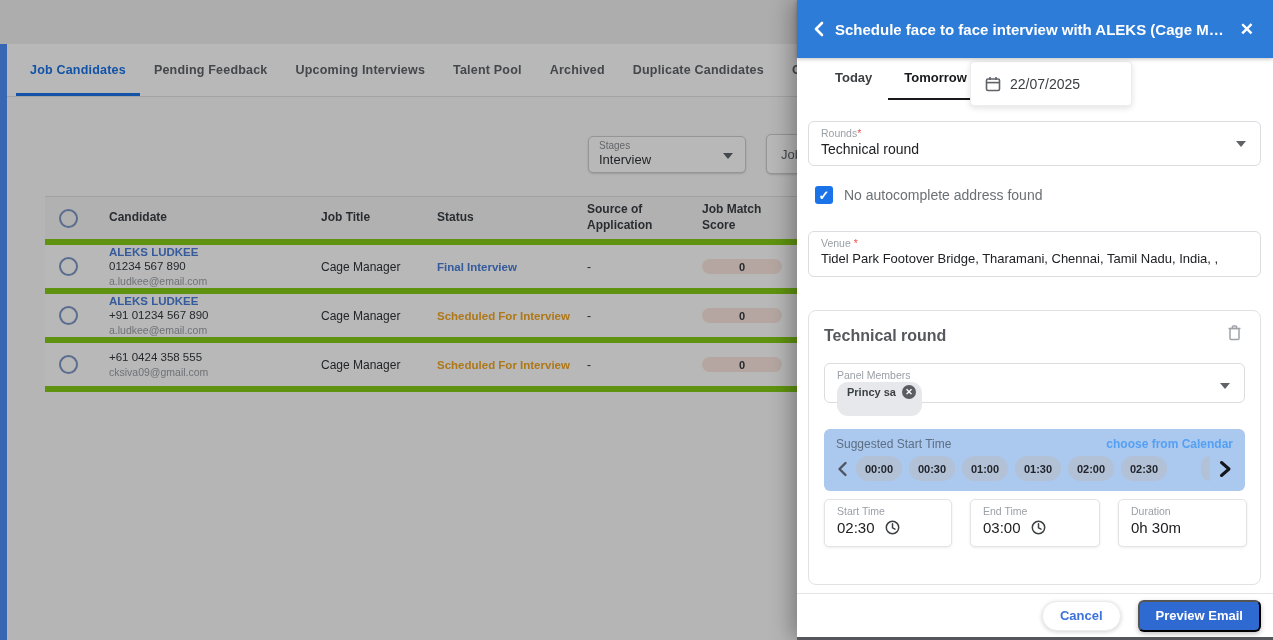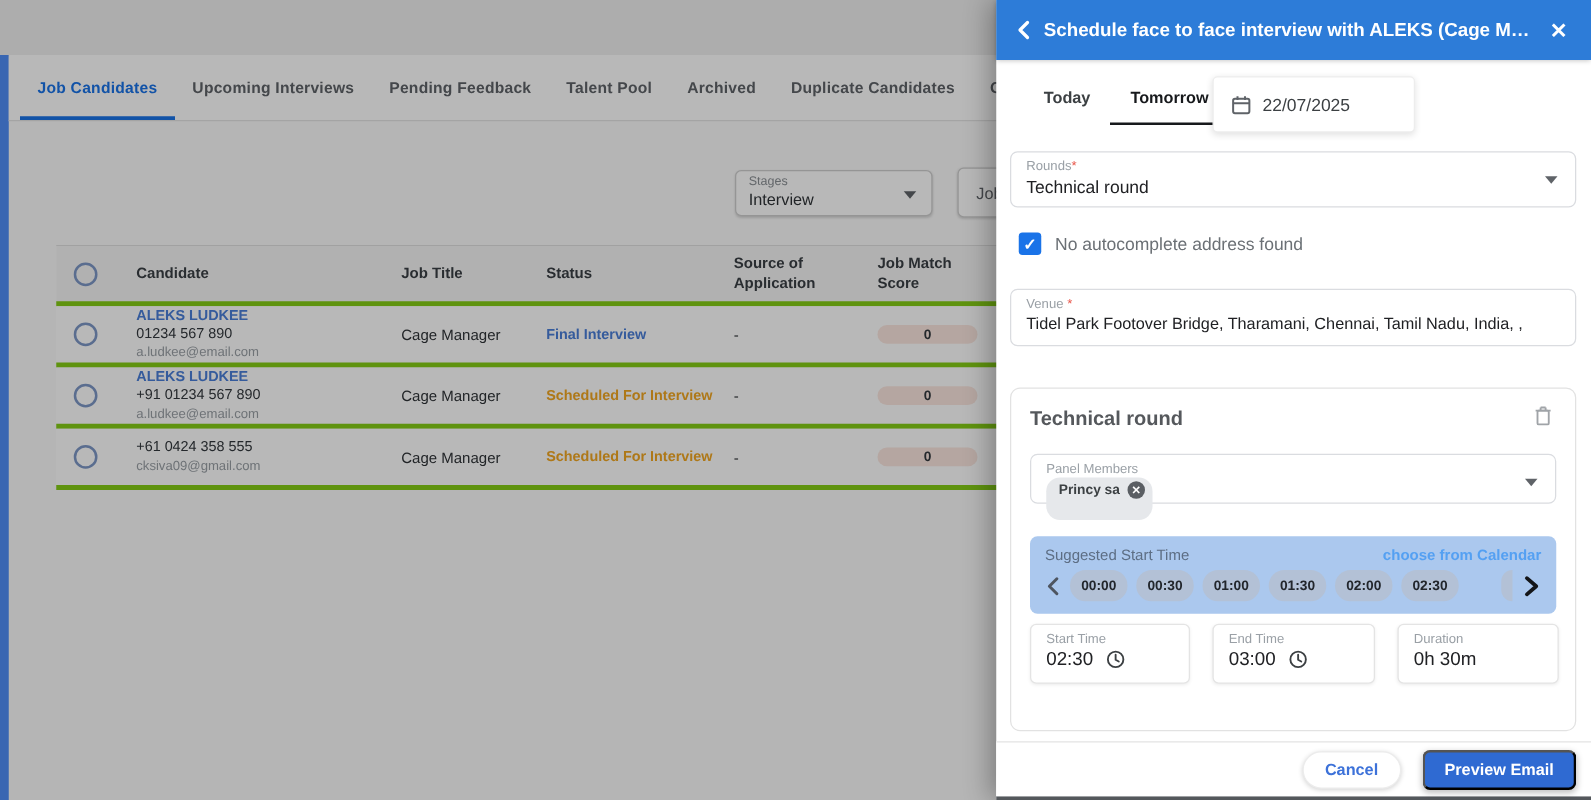--- a/index.html
+++ b/index.html
@@ -27,21 +27,21 @@
   .stages-box { left:588px; top:136px; width:158px; height:37px; padding:3px 10px; }
   .fb-label { font-size:10px; color:#8a8f94; }
   .fb-value { font-size:13px; color:#2f3337; margin-top:1px; }
   .caret { width:0; height:0; border:5px solid transparent; border-top:6px solid #5f6368; }
   .stages-caret { position:absolute; right:12px; top:16px; }
   .job-box { left:766px; top:134px; width:130px; height:40px; display:flex; align-items:center;
              padding-left:14px; font-size:13px; color:#5f6368; }
 
   .table { position:absolute; left:45px; top:196px; right:0; background:#fff; border-top:1px solid #e0e0e0; }
   .thead,.trow { display:grid; grid-template-columns:64px 212px 116px 150px 115px 110px 1fr;
-                 align-items:center; border-bottom:4px solid #84cc16; }
+                 align-items:center; border-bottom:6px solid #84cc16; }
   .thead { height:48px; background:#f6f6f6; }
   .trow  { height:49px; background:#fff; }
   .th { font-size:12px; font-weight:bold; color:#3a3f44; line-height:1.3; padding-right:14px; }
   .radio { width:19px; height:19px; border-radius:50%; border:2px solid #7d97c6; margin-left:14px;
            background:transparent; display:block; cursor:pointer; }
   .nameline { display:flex; align-items:center; }
   .cname { font-size:11.5px; font-weight:bold; color:#4a7ed8; text-decoration:none; line-height:14px;
            white-space:nowrap; cursor:pointer; }
   .badge { width:16px; height:16px; border-radius:50%; background:#cfe2f8; color:#3f6fbe; font-size:10px;
            font-weight:bold; display:inline-flex; align-items:center; justify-content:center; margin-left:6px; }
@@ -53,21 +53,21 @@
   .cstatus.amber { color:#f2a722; }
   .pill { width:80px; height:15px; border-radius:8px; background:#fbe7e0; display:flex; align-items:center;
           justify-content:center; font-size:11px; font-weight:bold; color:#33383d; }
 
   
   .backdrop { position:absolute; inset:0; background:rgba(0,0,0,.28); }
 
   
   .modal { position:absolute; top:0; right:0; width:476px; height:640px; background:#fff;
            box-shadow:-6px 0 20px rgba(0,0,0,.3); border-bottom:3px solid #54585c; }
-  .m-header { height:48px; background:#2d7cd8; display:flex; align-items:center; padding:0 15px;
+  .m-header { height:58px; background:#2d7cd8; display:flex; align-items:center; padding:0 15px;
               color:#fff; box-shadow:0 1px 4px rgba(0,0,0,.25); position:relative; z-index:2; }
   .m-back { display:flex; align-items:center; cursor:pointer; }
   .m-title { flex:1; font-size:15px; font-weight:bold; margin-left:9px; white-space:nowrap; overflow:hidden; }
   .m-close { font-size:17px; font-weight:bold; cursor:pointer; padding:2px 4px; }
 
   .m-tabs { position:absolute; top:62px; left:22px; display:flex; height:38px; }
   .m-tab { padding:8px 16px 0; font-size:13px; font-weight:bold; color:#3c4043; position:relative; cursor:pointer; }
   .m-tab.active { color:#17191c; }
   .m-tab.active::after { content:""; position:absolute; left:0; right:0; bottom:0; height:2.5px; background:#17191c; }
 
@@ -140,24 +140,24 @@
 
 <div class="app">
   <div class="topbar"></div>
   <div class="stripe"></div>
 
   <nav class="tabbar">
     <div class="tab active">
         <span>Job Candidates</span>
       </div>
     <div class="tab">
+        <span>Pending Feedback</span>
+      </div>
+    <div class="tab">
         <span>Upcoming Interviews</span>
-      </div>
-    <div class="tab">
-        <span>Pending Feedback</span>
       </div>
     <div class="tab">
         <span>Talent Pool</span>
       </div>
     <div class="tab">
         <span>Archived</span>
       </div>
     <div class="tab">
         <span>Duplicate Candidates</span>
       </div>

